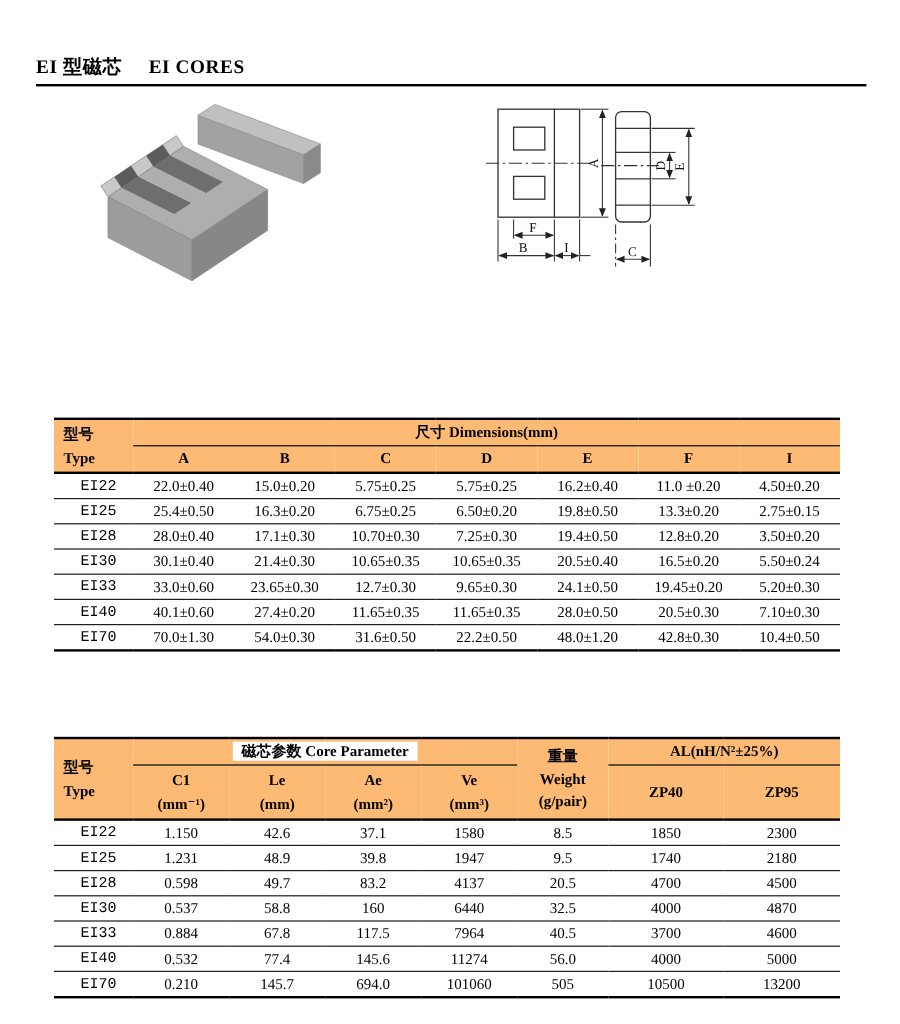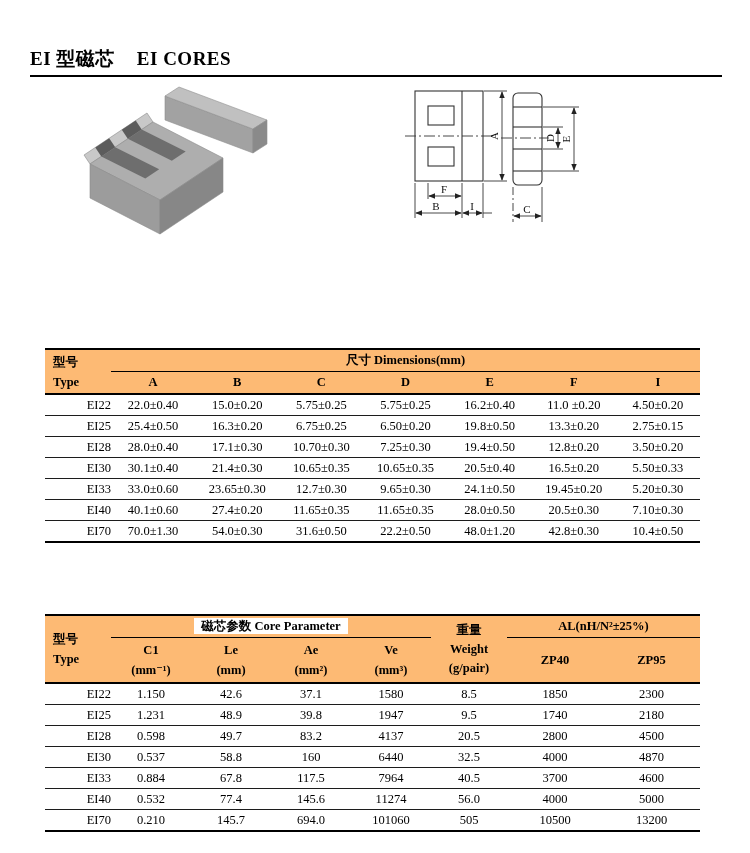--- a/index.html
+++ b/index.html
@@ -5,21 +5,21 @@
   html,body{margin:0;padding:0;}
   body{
     width:750px;height:853px;position:relative;background:#ffffff;
     font-family:"Liberation Serif","DejaVu Serif",serif;color:#000;
     overflow:hidden;
   }
   
   .title-row{
     position:absolute;left:30px;top:46px;width:692px;
     border-bottom:2px solid #000;padding-bottom:3px;
-    font-size:19px;font-weight:bold;letter-spacing:.5px;
+    font-size:16px;font-weight:bold;letter-spacing:.5px;
   }
   .title-row .en{margin-left:22px;}
   
   .photo{position:absolute;left:65px;top:82px;}
   .drawing{position:absolute;left:395px;top:75px;}
   .drawing text{font-family:"Liberation Serif","DejaVu Serif",serif;font-size:11px;fill:#111;}
   
   table.tbl{
     position:absolute;left:45px;width:655px;border-collapse:collapse;table-layout:fixed;
     border-top:2px solid #000;border-bottom:2px solid #000;
@@ -32,21 +32,21 @@
   .tbl th.type-h{text-align:left;padding-left:8px;}
   .tbl th.type-h div{line-height:20px;}
   .tbl th.grp{border-bottom:1.5px solid #000;height:21px;}
   #t1 thead tr.sub th{height:21px;}
   .tbl tbody td{
     border-bottom:1.5px solid #1c1c1c;text-align:center;padding:0;
   }
   #t1 tbody td{height:20px;}
   #t2 tbody td{height:20px;}
   .tbl tbody tr:last-child td{border-bottom:none;}
-  .tbl tbody td.type-c{text-align:right;padding-left:8px;}
+  .tbl tbody td.type-c{text-align:center;padding-left:8px;font-family:Liberation Mono, monospace;}
   #t2 .sub th{height:44px;}
   #t2 .sub th div{line-height:20px;}
   #t2 th.wt{line-height:19px;}
   .hl{background:#ffffff;padding:1px 7px;}
 </style>
 </head>
 <body>
 
 <div class="title-row">
   <span>EI 型磁芯</span><span class="en">EI CORES</span>
@@ -186,21 +186,21 @@
       <td>3.50±0.20</td>
     </tr>
     <tr>
       <td class="type-c">EI30</td>
       <td>30.1±0.40</td>
       <td>21.4±0.30</td>
       <td>10.65±0.35</td>
       <td>10.65±0.35</td>
       <td>20.5±0.40</td>
       <td>16.5±0.20</td>
-      <td>5.50±0.33</td>
+      <td>5.50±0.24</td>
     </tr>
     <tr>
       <td class="type-c">EI33</td>
       <td>33.0±0.60</td>
       <td>23.65±0.30</td>
       <td>12.7±0.30</td>
       <td>9.65±0.30</td>
       <td>24.1±0.50</td>
       <td>19.45±0.20</td>
       <td>5.20±0.30</td>
@@ -297,21 +297,21 @@
       <td>1740</td>
       <td>2180</td>
     </tr>
     <tr>
       <td class="type-c">EI28</td>
       <td>0.598</td>
       <td>49.7</td>
       <td>83.2</td>
       <td>4137</td>
       <td>20.5</td>
-      <td>2800</td>
+      <td>4700</td>
       <td>4500</td>
     </tr>
     <tr>
       <td class="type-c">EI30</td>
       <td>0.537</td>
       <td>58.8</td>
       <td>160</td>
       <td>6440</td>
       <td>32.5</td>
       <td>4000</td>

